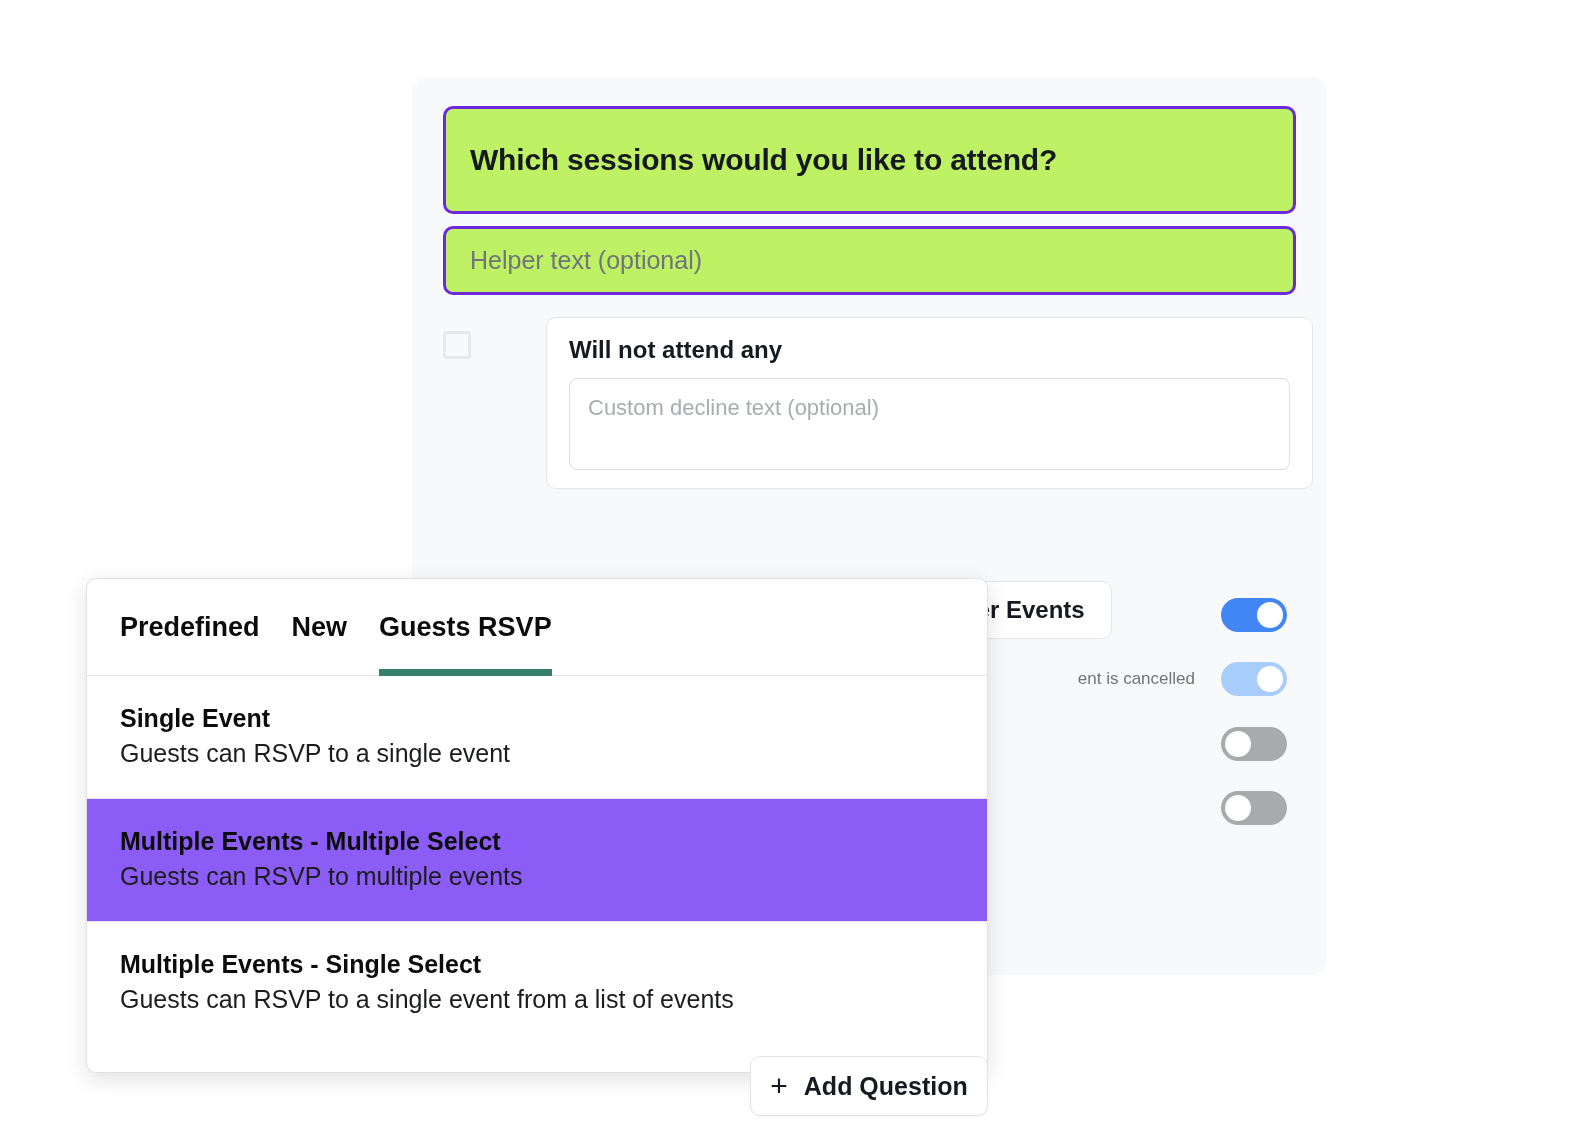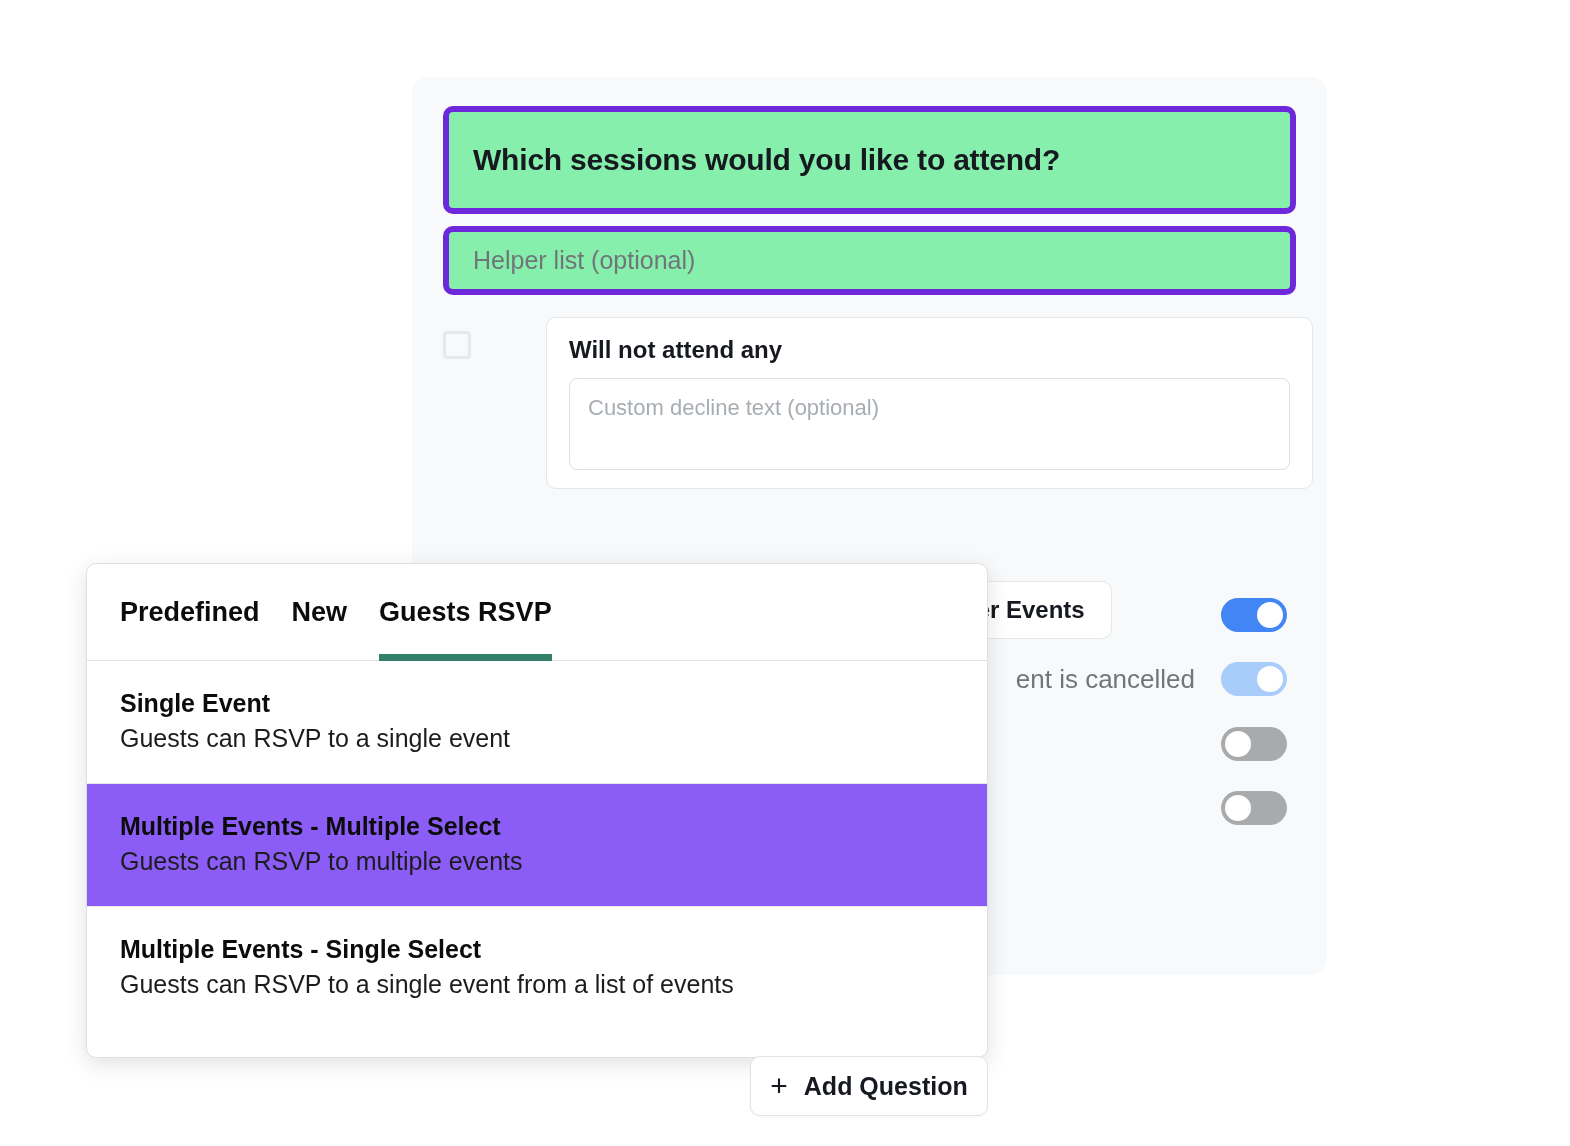--- a/index.html
+++ b/index.html
@@ -23,22 +23,22 @@
     left: 412px;
     top: 77px;
     width: 915px;
     height: 898px;
     background: #f8f9fa;
     border-radius: 16px;
   }
 
   .field-box {
     position: absolute;
-    background: #86efac;
-    border: 6px solid #6d28d9;
+    background: #bef264;
+    border: 3px solid #6d28d9;
     border-radius: 10px;
   }
 
   #question-title-box {
     left: 31px; top: 29px; width: 853px; height: 108px;
     display: flex; align-items: center; padding: 0 24px;
   }
   #question-title-text {
     font-size: 30px;
     font-weight: bold;
@@ -114,21 +114,21 @@
   
   .toggle-row {
     position: absolute;
     display: flex;
     align-items: center;
     justify-content: flex-end;
     width: 640px;
     left: 647px;
   }
   .toggle-row-label {
-    font-size: 26px;
+    font-size: 17px;
     color: #70757a;
     margin-right: 26px;
     white-space: nowrap;
   }
   .toggle {
     position: relative;
     width: 66px; height: 34px;
     border-radius: 17px;
     flex: none;
   }
@@ -143,21 +143,21 @@
   .toggle.on .knob  { right: 4px; }
   .toggle.on-muted { background: #a9cdfa; }
   .toggle.on-muted .knob { right: 4px; }
   .toggle.off { background: #a9aaac; }
   .toggle.off .knob { left: 4px; }
 
   
   #template-panel {
     position: absolute;
     left: 86px;
-    top: 563px;
+    top: 578px;
     width: 902px;
     height: 495px;
     background: #ffffff;
     border: 1px solid #dfe1e3;
     border-radius: 10px;
     box-shadow: 0 6px 22px rgba(0,0,0,0.12);
     overflow: hidden;
   }
   #template-tabs {
     position: relative;
@@ -234,21 +234,21 @@
 
 <div id="stage">
 
   <div id="question-card">
 
     <div class="field-box" id="question-title-box">
       <span id="question-title-text">Which sessions would you like to attend?</span>
     </div>
 
     <div class="field-box" id="helper-text-box">
-      <span id="helper-text-placeholder">Helper list (optional)</span>
+      <span id="helper-text-placeholder">Helper text (optional)</span>
     </div>
 
     <div id="decline-row">
       <div id="decline-checkbox"></div>
       <div id="decline-box">
         <div id="decline-label">Will not attend any</div>
         <div id="decline-input">
           <span id="decline-input-placeholder">Custom decline text (optional)</span>
         </div>
       </div>

